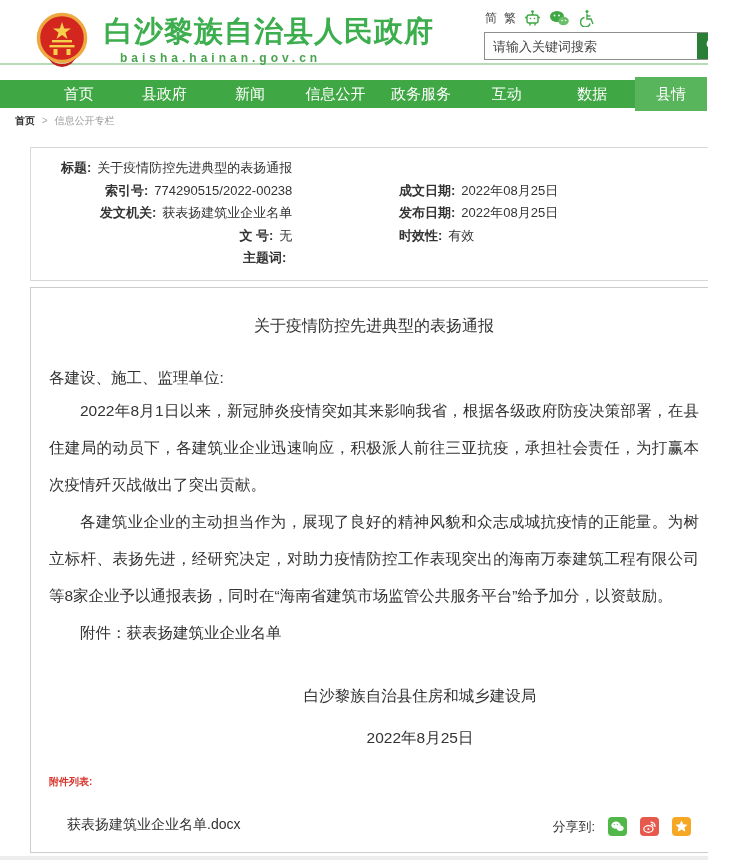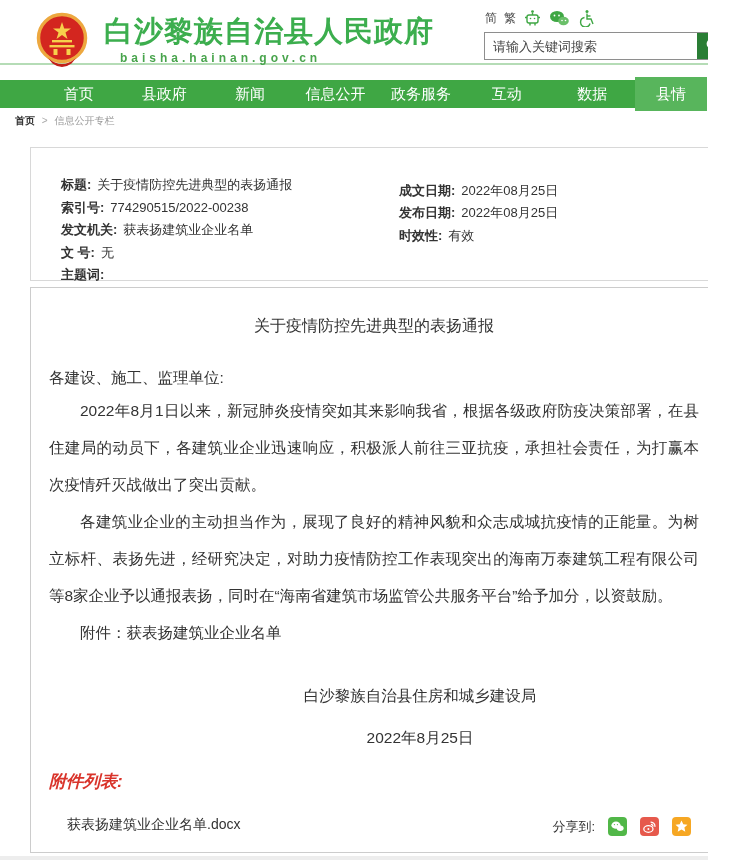--- a/index.html
+++ b/index.html
@@ -28,35 +28,35 @@
   .nav-item { flex:1; text-align:center; line-height:28px; color:#fff; font-size:15px; cursor:pointer; white-space:nowrap; }
   .nav-item.active { flex:0 0 72px; background:#58b55c; height:34px; line-height:34px; margin-top:-3px; }
 
   
   .breadcrumb { position:absolute; top:114px; left:15px; font-size:10px; color:#999; }
   .crumb-home { color:#333; font-weight:bold; cursor:pointer; }
   .crumb-sep { margin:0 4px; color:#aaa; }
 
   
   .meta-box { position:absolute; top:147px; left:30px; width:688px; height:134px; border:1px solid #d8d8d8; background:#fff; font-size:13px; color:#333; }
-  .meta-col-left { position:absolute; left:30px; top:26px; }
+  .meta-col-left { position:absolute; left:30px; top:9px;text-align:right; }
   .meta-col-right { position:absolute; left:368px; top:31.5px; }
   .meta-row { height:22.5px; line-height:22.5px; white-space:nowrap; }
   .meta-label { font-weight:bold; }
   .meta-value { margin-left:6px; }
 
   
   .doc-box { position:absolute; top:287px; left:30px; width:688px; height:566px; border:1px solid #ccc; background:#fff; padding:27px 18px 0; color:#333; font-size:15.5px; }
   .doc-title { text-align:center; font-size:16px; line-height:22px; }
   .doc-salutation { margin-top:27px; line-height:28px; }
   .doc-p { text-indent:2em; line-height:37px; text-align:justify; }
   .doc-attach-note { text-indent:2em; line-height:37px; }
   .doc-signature { margin-top:24px; text-align:center; padding-left:92px; line-height:42px; }
   .attach-section { margin-top:13px; }
-  .attach-label { color:#d9342b; font-size:17px; font-weight:bold; line-height:20px;font-style:italic; }
+  .attach-label { color:#d9342b; font-size:10px; font-weight:bold; line-height:20px; }
   .attach-file { margin-top:24px; margin-left:18px; font-size:14px; color:#333; cursor:pointer; width:fit-content; }
   .share-row { position:absolute; right:26px; bottom:16px; display:flex; align-items:center; gap:13px; font-size:13px; color:#333; }
   .share-icon { width:19px; height:19px; border-radius:4px; display:inline-flex; align-items:center; justify-content:center; cursor:pointer; }
   .share-wechat { background:#51b748; }
   .share-weibo  { background:#e6594c; }
   .share-qzone  { background:#f6a723; }
 
   .footer-strip { position:absolute; top:856px; left:0; width:750px; height:4px; background:#ededed; }
 </style>
 </head>

